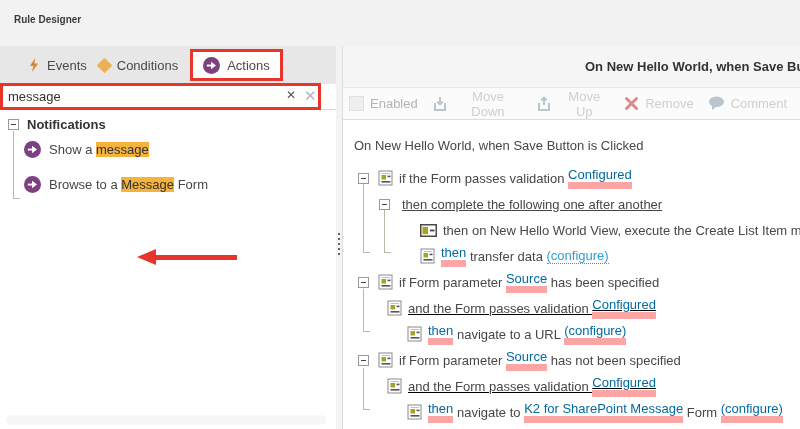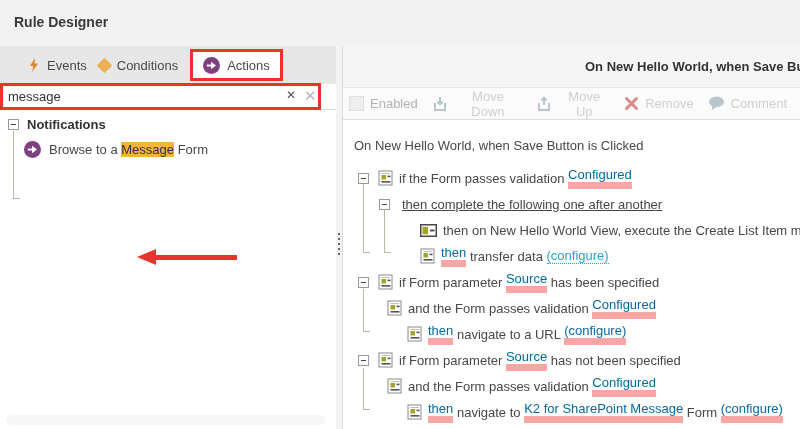--- a/index.html
+++ b/index.html
@@ -1,21 +1,21 @@
 <!DOCTYPE html>
 <html><head>
 <meta charset="utf-8">
 <style>
   * { margin:0; padding:0; box-sizing:border-box; }
   body { font-family:"Liberation Sans","DejaVu Sans",sans-serif; background:#fff; }
   #app { position:relative; width:800px; height:429px; overflow:hidden; background:#fff; }
 
   
   .top-bar { position:absolute; left:0; top:0; width:800px; height:46px; background:#f2f2f2; }
-  .top-bar .title { position:absolute; left:14px; top:14px; font-size:14px; font-weight:bold; color:#3b3b3b; }
+  .top-bar .title { position:absolute; left:14px; top:14px; font-size:10px; font-weight:bold; color:#3b3b3b; }
 
   
   .left-col { position:absolute; left:0; top:46px; width:336px; height:383px; background:#fff; border-right:1px solid #e3e3e3; }
   .tab-bar { position:absolute; left:0; top:0; width:336px; height:38px; background:#e7e7e7; display:flex; align-items:center; }
   .tab { display:flex; align-items:center; font-size:13px; color:#4a4a4a; cursor:default; }
   .tab .tab-label { margin-left:7px; }
   .tab-events { margin-left:28px;align-items:center; }
   .tab-conditions { margin-left:12px; }
   .tab-actions { margin-left:12px; height:32px; padding:0 10px; background:#fff; border:3px solid #e8352b; }
 
@@ -66,21 +66,21 @@
   .row .seg.link { color:#0369a1; border-bottom:7px solid #fca5a5; }
   .row .seg.link-dotted { color:#2e9fd4; border-bottom:1px dotted #2e9fd4; }
   .row .r-icon { flex:none; display:inline-flex; }
   .row.title-row { padding-left:11px; margin-bottom:7px; }
   .row.if { padding-left:15px; }
   .row.if .r-icon { margin-left:9px; margin-right:6px; }
   .row.group-then { padding-left:36px; }
   .row.group-then .first-seg { margin-left:12px;text-decoration:underline; }
   .row.nested-then { padding-left:77px; }
   .row.nested-then .r-icon { margin-right:6px; }
-  .row.and { padding-left:44px; }
+  .row.and { padding-left:44px;text-decoration:underline; }
   .row.and .r-icon { margin-right:6px; }
   .row.and-then { padding-left:64px; }
   .row.and-then .r-icon { margin-right:6px; }
 
   .conn { position:absolute; background:#b9b9a6; z-index:1; }
 
   
   .arrow-shaft { position:absolute; left:155px; top:145px; width:82px; height:5px; background:#e8352b; z-index:5; }
   .arrow-head { position:absolute; left:137px; top:139px; width:0; height:0; z-index:5;
     border-right:19px solid #e8352b; border-top:8px solid transparent; border-bottom:8px solid transparent; }
@@ -126,20 +126,30 @@
     </div>
 
     <div class="left-tree">
       <div class="lt-vline"></div>
       <div class="lt-elbow"></div>
       <div class="group-row">
         <span class="expander"></span>
         <span class="group-label">Notifications</span>
       </div>
       <div id="action-items">
+          <div class="tree-item">
+            <span style="display: inline-flex;">
+              <svg width="17" height="17" viewBox="0 0 17 17">
+                <circle cx="8.5" cy="8.5" r="8.5" fill="#7e4180"></circle>
+                <rect x="3.8" y="7.6" width="4.6" height="1.9" fill="#fff"></rect>
+                <polygon points="8,4.7 13,8.5 8,12.3" fill="#fff"></polygon>
+              </svg>
+            </span>
+            <span class="item-label"><span class="seg">Show a </span><span class="seg hl">message</span></span>
+          </div>
           <div class="tree-item">
             <span style="display: inline-flex;">
               <svg width="17" height="17" viewBox="0 0 17 17">
                 <circle cx="8.5" cy="8.5" r="8.5" fill="#7e4180"></circle>
                 <rect x="3.8" y="7.6" width="4.6" height="1.9" fill="#fff"></rect>
                 <polygon points="8,4.7 13,8.5 8,12.3" fill="#fff"></polygon>
               </svg>
             </span>
             <span class="item-label"><span class="seg">Browse to a </span><span class="seg hl">Message</span><span class="seg"> Form</span></span>
           </div>

